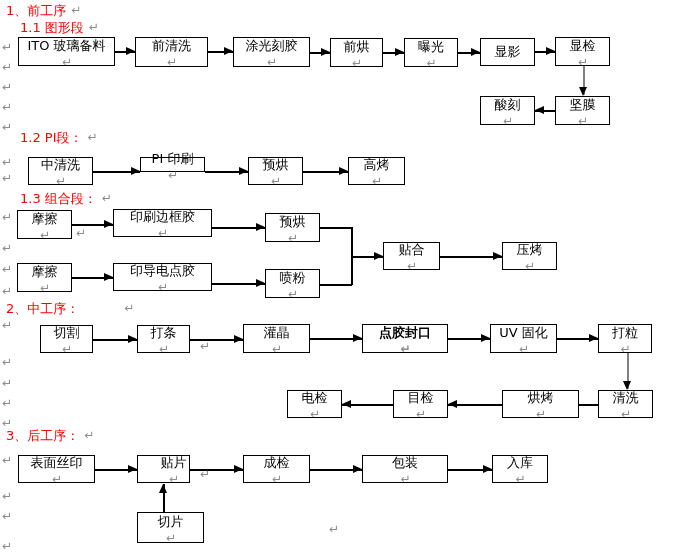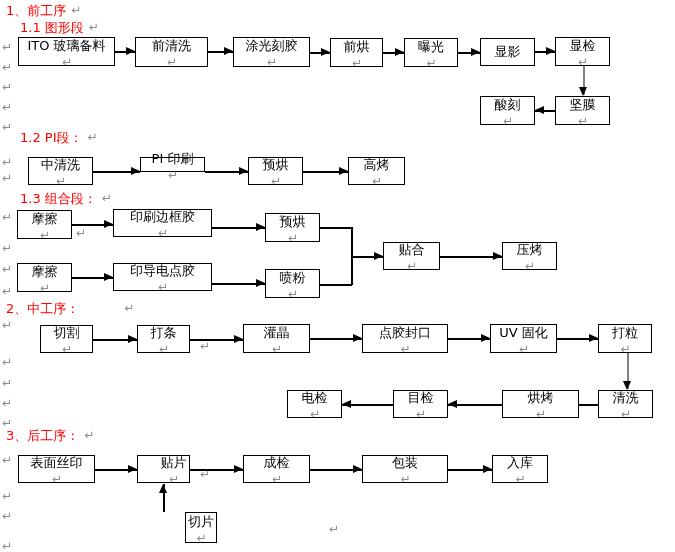--- a/index.html
+++ b/index.html
@@ -212,21 +212,21 @@
       <span class="pil">↵</span>
     </div>
     <div class="box" style="left: 137px; top: 325px; width: 53px; height: 28px;">
       <span>打条</span>
       <span class="pil">↵</span>
     </div>
     <div class="box" style="left: 243px; top: 324px; width: 67px; height: 29px;">
       <span>灌晶</span>
       <span class="pil">↵</span>
     </div>
-    <div class="box" style="left: 362px; top: 324px; width: 86px; height: 29px;">
+    <div class="box" style="left: 362px; top: 324px; width: 86px; height: 29px; font-weight: bold;">
       <span>点胶封口</span>
       <span class="pil">↵</span>
     </div>
     <div class="box" style="left: 490px; top: 324px; width: 67px; height: 29px;">
       <span>UV 固化</span>
       <span class="pil">↵</span>
     </div>
     <div class="box" style="left: 598px; top: 324px; width: 54px; height: 29px;">
       <span>打粒</span>
       <span class="pil">↵</span>
@@ -260,21 +260,21 @@
       <span class="pil">↵</span>
     </div>
     <div class="box" style="left: 362px; top: 455px; width: 86px; height: 28px;">
       <span>包装</span>
       <span class="pil">↵</span>
     </div>
     <div class="box" style="left: 492px; top: 455px; width: 56px; height: 28px;">
       <span>入库</span>
       <span class="pil">↵</span>
     </div>
-    <div class="box" style="left: 137px; top: 512px; width: 32px; height: 31px; margin-left: 48px;">
+    <div class="box" style="left: 137px; top: 512px; width: 67px; height: 31px;">
       <span>切片</span>
       <span class="pil">↵</span>
     </div>
     <div class="heading" style="left: 6px; top: 4px;">
       <span>1、前工序</span>
       <span class="pil">↵</span>
     </div>
     <div class="heading" style="left: 20px; top: 21px;">
       <span>1.1 图形段</span>
       <span class="pil">↵</span>

